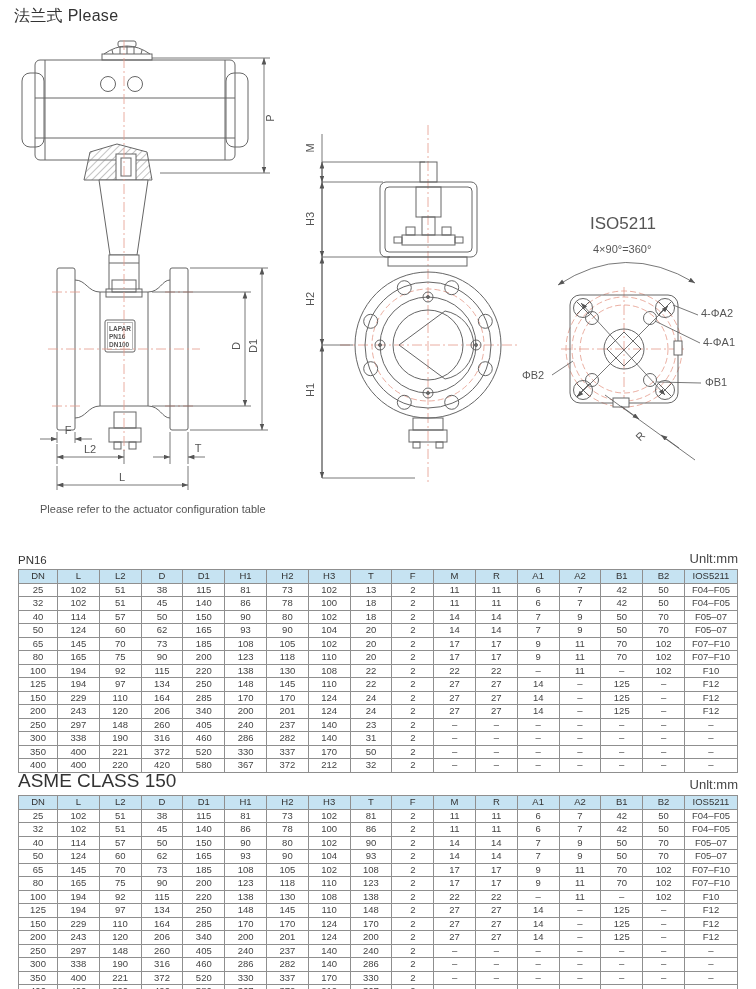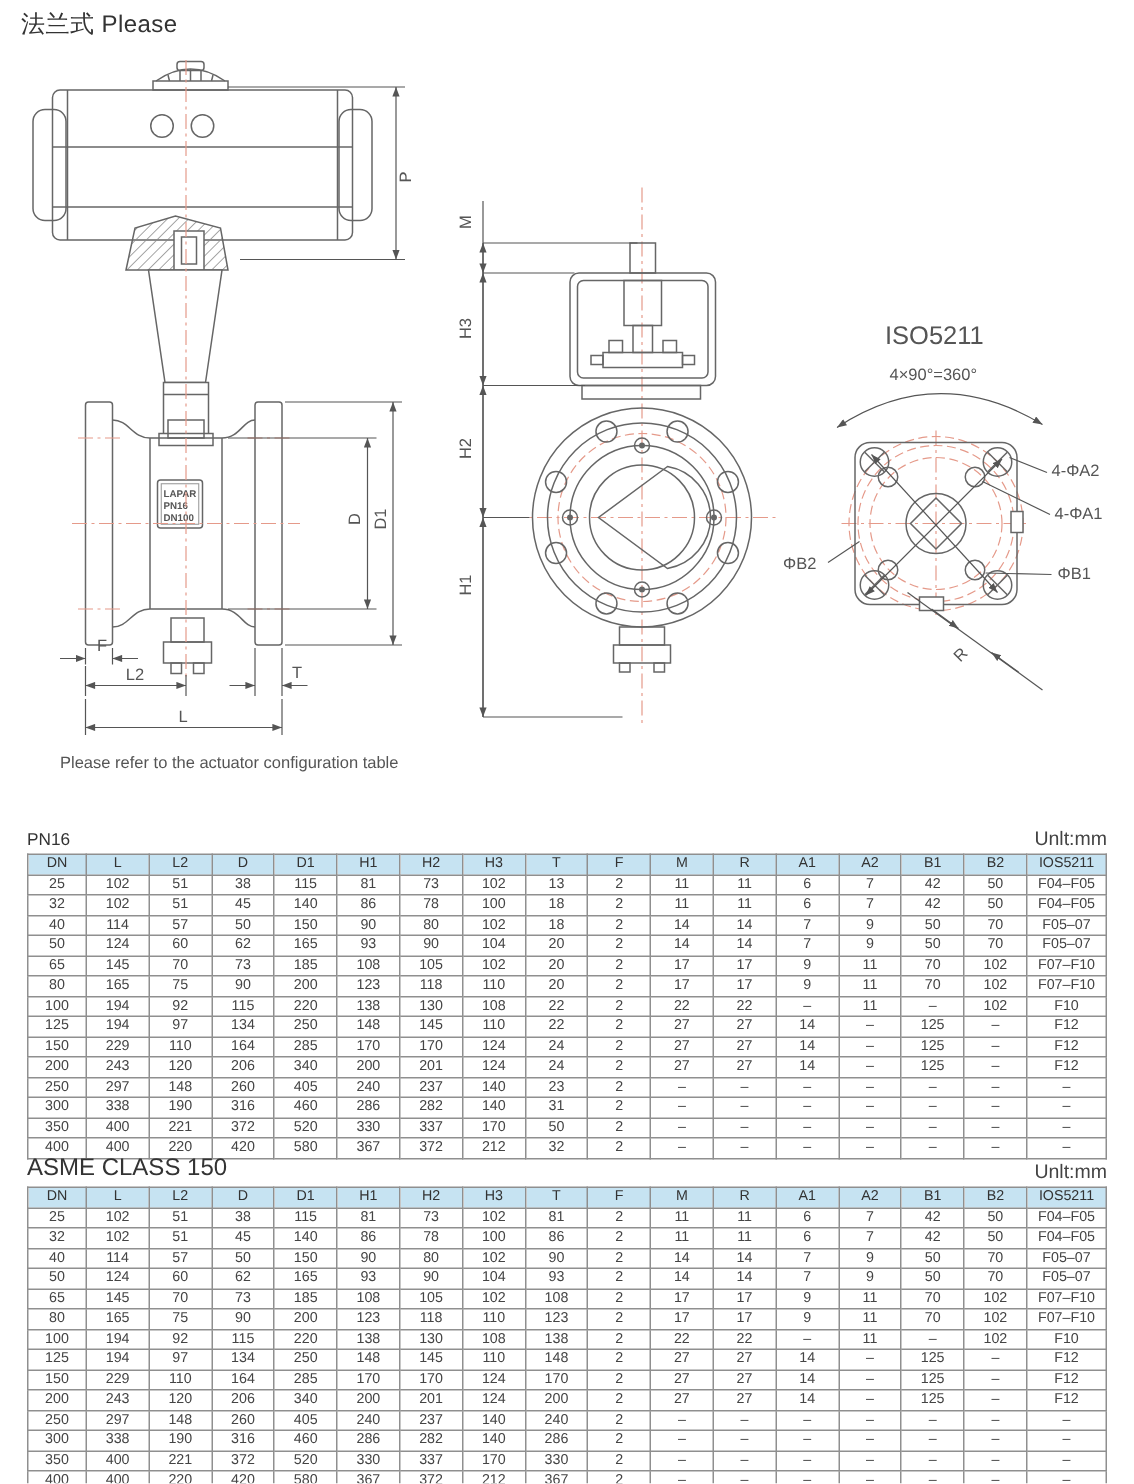--- a/index.html
+++ b/index.html
@@ -13,21 +13,21 @@
   .drawing{position:absolute;}
   svg text{font-family:"Liberation Sans",sans-serif;fill:#555;}
   .note{position:absolute;left:22px;top:501px;font-size:11px;color:#555;line-height:17px;}
   .note .marker{color:#c4432e;margin-right:6px;font-size:10px;vertical-align:1px;}
   .note .en{margin-left:18px;}
   .tbl-section{position:absolute;left:18px;width:720px;}
   #pn16-section{top:551px;}
   #asme-section{top:770px;}
   .tbl-head{display:flex;justify-content:space-between;align-items:flex-end;margin-bottom:3px;}
   .tbl-label{font-size:11.5px;color:#333;}
-  #asme-section .tbl-label{font-size:16px;}
+  #asme-section .tbl-label{font-size:19px;}
   .tbl-unit{font-size:13px;color:#444;}
   table.dim-table{
     border-collapse:collapse;table-layout:fixed;width:720px;
     font-size:9.5px;color:#444;padding-left:33px;
   }
   table.dim-table th,table.dim-table td{
     border:1px solid #8f8f8f;text-align:center;padding:1px 0;line-height:10.5px;
     overflow:hidden;white-space:nowrap;font-weight:normal;
   }
   table.dim-table th{background:#c6e3f2;color:#333;}

